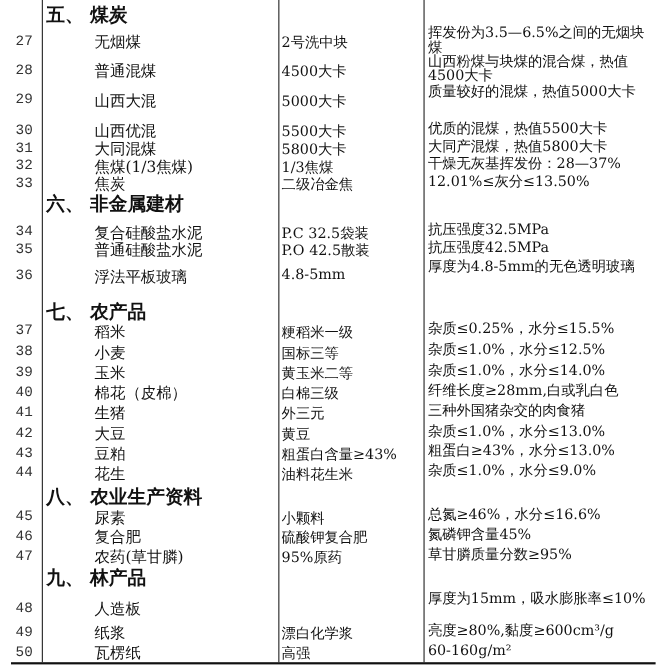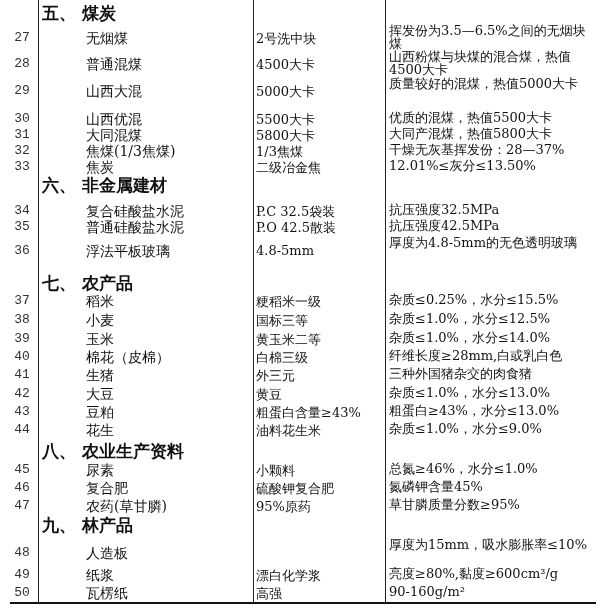--- a/index.html
+++ b/index.html
@@ -141,21 +141,21 @@
         <span class="spec" style="top: 0.5px;">油料花生米</span>
         <span class="desc" style="top: 1px;">杂质≤1.0%，水分≤9.0%</span>
       </div>
       <div class="row" style="top: 440px; height: 18px;">
         <span class="sect">八、 农业生产资料</span>
       </div>
       <div class="row" style="top: 461px; height: 16px;">
         <span class="num" style="top: 0.5px;">45</span>
         <span class="name" style="top: 0.5px;">尿素</span>
         <span class="spec" style="top: 0.5px;">小颗料</span>
-        <span class="desc" style="top: 1px;">总氮≥46%，水分≤1.0%</span>
+        <span class="desc" style="top: 1px;">总氮≥46%，水分≤16.6%</span>
       </div>
       <div class="row" style="top: 479px; height: 16px;">
         <span class="num" style="top: 0.5px;">46</span>
         <span class="name" style="top: 0.5px;">复合肥</span>
         <span class="spec" style="top: 0.5px;">硫酸钾复合肥</span>
         <span class="desc" style="top: 1px;">氮磷钾含量45%</span>
       </div>
       <div class="row" style="top: 497px; height: 16px;">
         <span class="num" style="top: 0.5px;">47</span>
         <span class="name" style="top: 0.5px;">农药(草甘膦)</span>
@@ -173,16 +173,16 @@
       <div class="row" style="top: 566px; height: 16px;">
         <span class="num" style="top: 0.5px;">49</span>
         <span class="name" style="top: 0.5px;">纸浆</span>
         <span class="spec" style="top: 0.5px;">漂白化学浆</span>
         <span class="desc" style="top: 1px;">亮度≥80%,黏度≥600cm³/g</span>
       </div>
       <div class="row" style="top: 584px; height: 16px;">
         <span class="num" style="top: 0.5px;">50</span>
         <span class="name" style="top: 0.5px;">瓦楞纸</span>
         <span class="spec" style="top: 0.5px;">高强</span>
-        <span class="desc" style="top: 1px;">90-160g/m²</span>
+        <span class="desc" style="top: 1px;">60-160g/m²</span>
       </div>
     </div>
 </div>
 
 </body></html>

